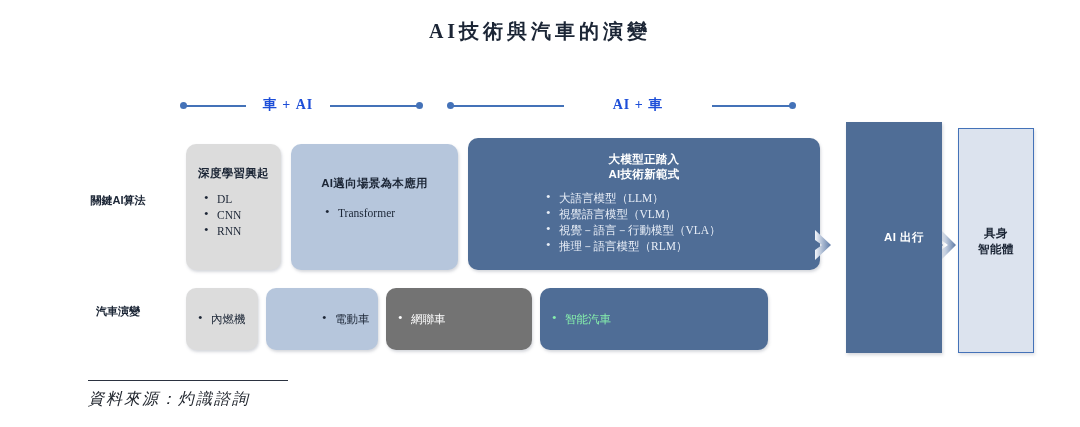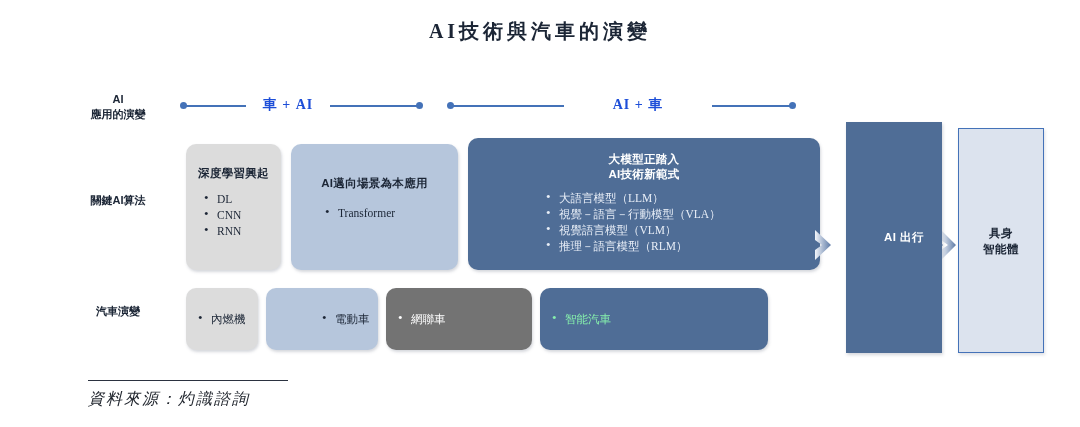--- a/index.html
+++ b/index.html
@@ -183,21 +183,21 @@
   #panel-ai .panel-text {
     color: #ffffff;
     font-size: 11.5px;
     font-weight: bold;
     text-align: center;
     font-family: "Liberation Sans", sans-serif;
     letter-spacing: 0.5px;
   }
   #panel-embodied {
     position: absolute;
-    left: 958px; top: 128px; width: 86px; height: 225px;
+    left: 958px; top: 128px; width: 76px; height: 225px;
     background: #dce3ee;
     border: 1.5px solid #4472b8;
     box-sizing: border-box;
     box-shadow: 1px 2px 3px rgba(90,100,120,0.2);
     display: flex;
     align-items: center;
     justify-content: center;
   }
   #panel-embodied .panel-text {
     color: #1b2535;
@@ -234,24 +234,20 @@
     letter-spacing: 2px;
   }
 </style>
 </head>
 <body>
 
 <div id="page">
 
   <div class="title">AI技術與汽車的演變</div>
 
-  <div class="row-label" id="label-evolution">
-    <div>AI</div>
-    <div>應用的演變</div>
-  </div>
   <div class="row-label" id="label-algo">關鍵AI算法</div>
   <div class="row-label" id="label-auto">汽車演變</div>
 
   <div class="tl-dot" id="tl-dot1"></div>
   <div class="tl-line" id="tl-seg1a"></div>
   <div class="tl-text" id="tl-label1">車 + AI</div>
   <div class="tl-line" id="tl-seg1b"></div>
   <div class="tl-dot" id="tl-dot2"></div>
 
   <div class="tl-dot" id="tl-dot3"></div>
@@ -276,22 +272,22 @@
     </ul>
   </div>
 
   <div class="card" id="algo-card-3">
     <div class="card-title">
       <div>大模型正踏入</div>
       <div>AI技術新範式</div>
     </div>
     <ul class="bullets">
       <li>大語言模型（LLM）</li>
+      <li>視覺語言模型（VLM）</li>
       <li>視覺－語言－行動模型（VLA）</li>
-      <li>視覺語言模型（VLM）</li>
       <li>推理－語言模型（RLM）</li>
     </ul>
   </div>
 
   <div class="auto-card" id="auto-card-1">
     <span class="item">內燃機</span>
   </div>
   <div class="auto-card" id="auto-card-2">
     <span class="item">電動車</span>
   </div>

